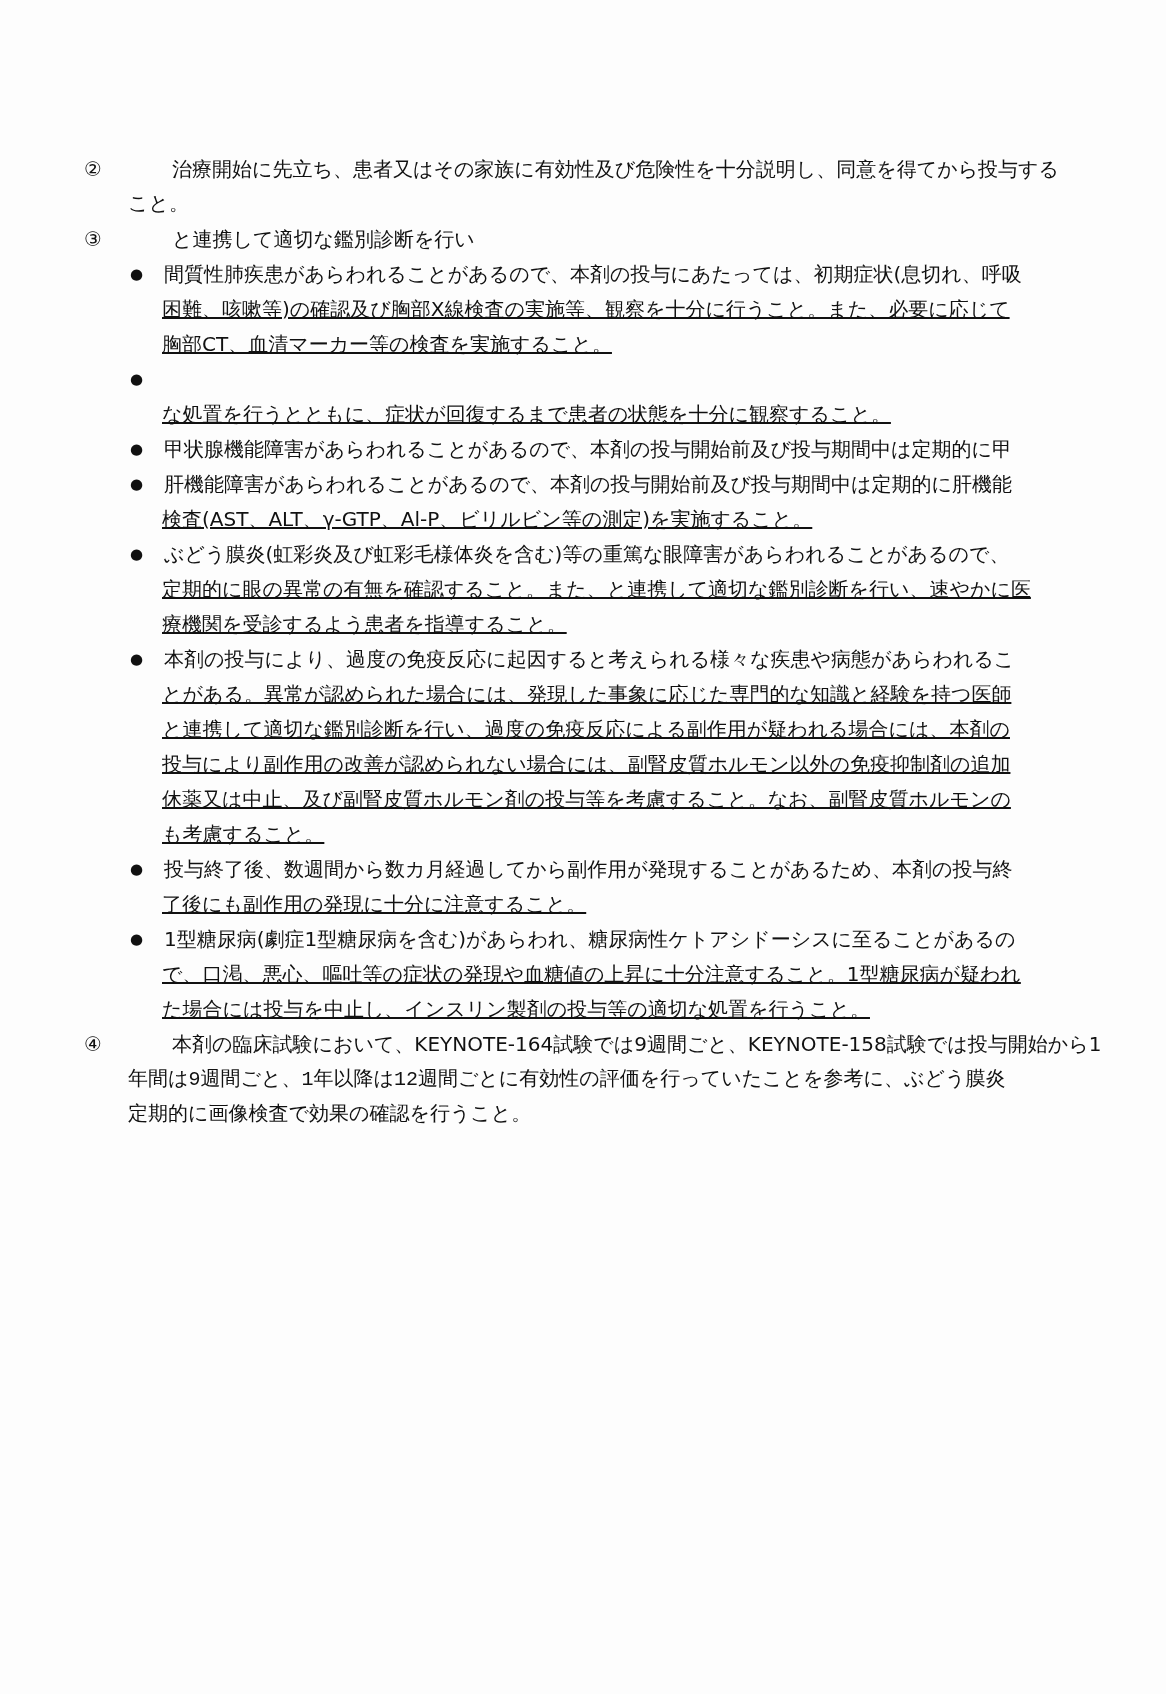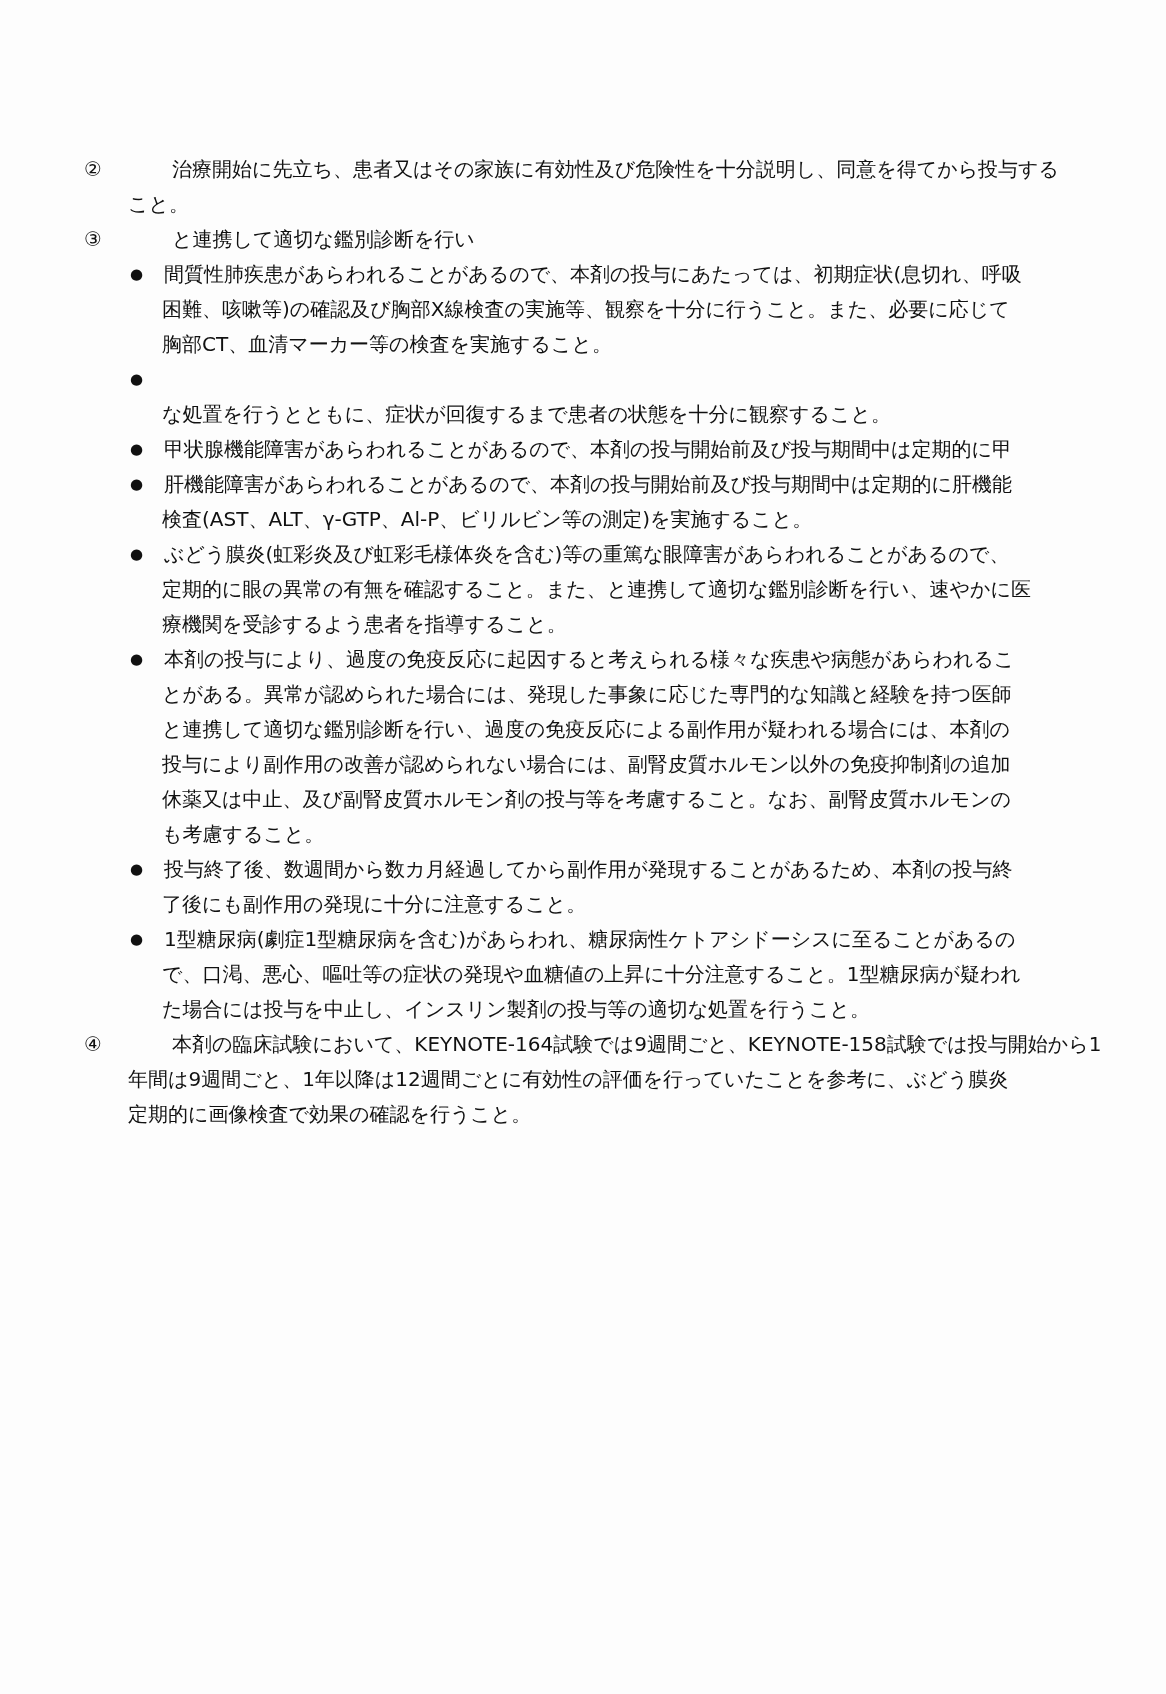--- a/index.html
+++ b/index.html
@@ -3,24 +3,24 @@
 <meta charset="utf-8">
 <style>
   html, body { margin: 0; padding: 0; background: #fdfdfd; }
   body { width: 1166px; height: 1694px; position: relative; overflow: hidden;
          font-family: "DejaVu Sans", "Liberation Sans", sans-serif; color: #111; }
   .page { position: absolute; left: 0; top: 0; width: 1166px; height: 1694px; }
   .content { position: absolute; left: 84px; top: 152px; width: 1010px; }
   .line { height: 35px; line-height: 35px; font-size: 20px; white-space: nowrap; position: relative; }
   .num { position: absolute; left: 0; top: 0; width: 30px; }
   .numtext { position: absolute; left: 44px; top: 0; margin-left: 44px; }
-  .cont1 { padding-left: 44px; }
+  .cont1 { padding-left: 44px; font-family: Liberation Mono, monospace; }
   .bullet { position: absolute; left: 46px; top: 0; width: 20px; font-size: 15px; }
   .btext { position: absolute; left: 80px; top: 0; }
-  .cont2 { padding-left: 78px; }
+  .cont2 { padding-left: 78px; text-decoration: underline; }
   .item, .sub { display: block; }
 </style>
 </head>
 <body>
 
 <div class="page">
   <div class="content">
 
     <div class="item">
       <div class="line">

